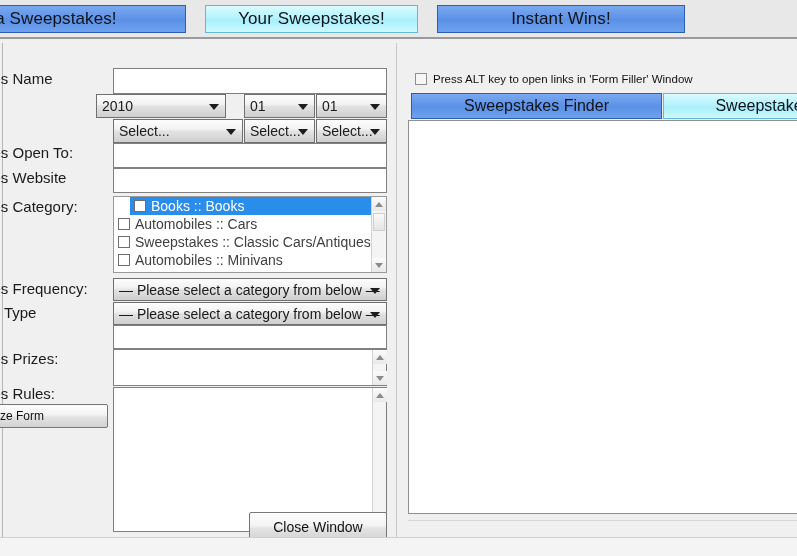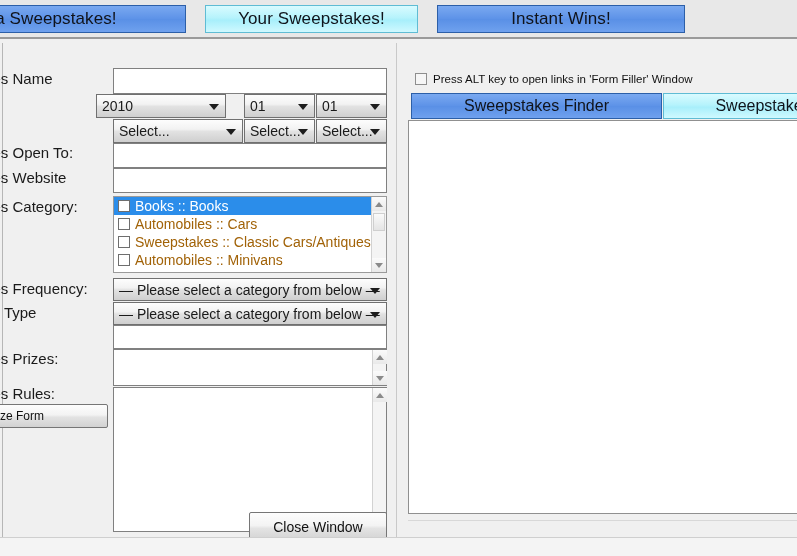--- a/index.html
+++ b/index.html
@@ -104,28 +104,29 @@
     background: #ffffff;
     border: 1px solid #9a9a9a;
     box-sizing: border-box;
     overflow: hidden;
   }
   .listrow {
     height: 18px;
     display: flex;
     align-items: center;
     font-size: 14px;
-    color: #a16207;
+    color: #404040;
     padding-left: 4px;
     box-sizing: border-box;
     white-space: nowrap;
   }
   .listrow.sel {
     background: #2b8dea;
     color: #ffffff;
+    margin-left: 16px;
   }
   .lcheck {
     width: 12px; height: 12px;
     border: 1px solid #6e6e6e;
     background: #fff;
     margin-right: 5px;
     flex: 0 0 auto;
     box-sizing: border-box;
   }
   .vscroll {

